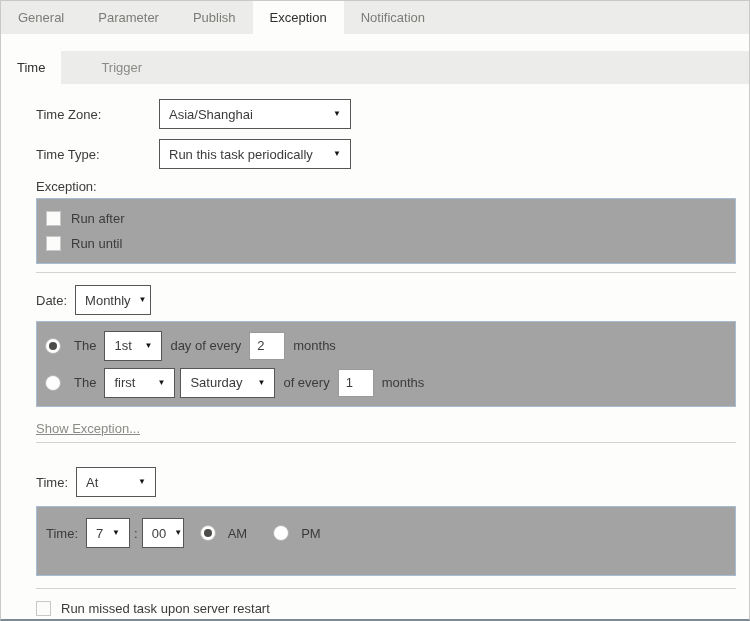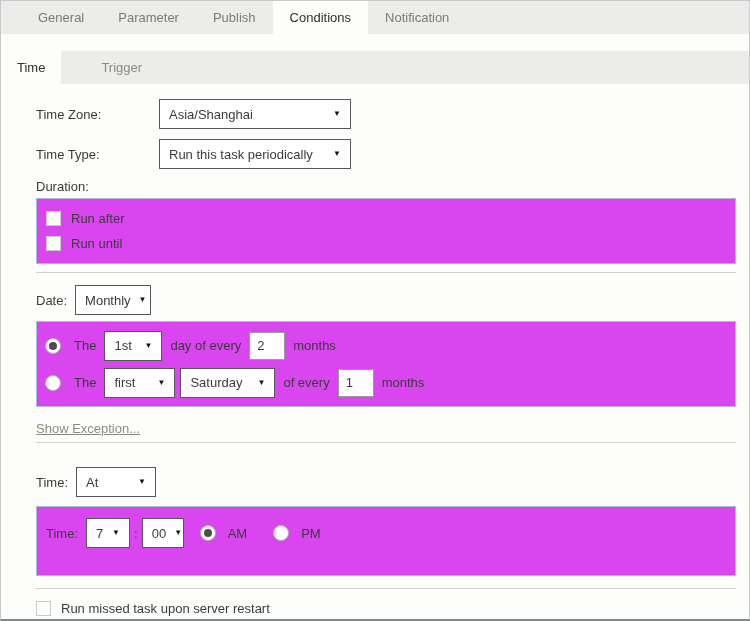--- a/index.html
+++ b/index.html
@@ -12,21 +12,21 @@
   }
   .page {
     width: 750px;
     height: 621px;
     border: 1px solid #c9c9c9;
     border-bottom: 2px solid #7e8a93;
     background: #fdfdfb;
     overflow: hidden;
   }
   
-  .tabbar { display:flex; background:#ececea; height:33px;padding-left:20px; }
+  .tabbar { display:flex; background:#ececea; height:33px; }
   .tab { padding:0 17px; line-height:33px; color:#7b7b78; cursor:pointer; white-space:nowrap; }
   .tab.active { background:#fdfdfb; color:#30302e; }
   .tab-gap { height:17px; background:#fdfdfb; }
   
   .subtabbar { display:flex; background:#ececea; height:33px;gap:24px; }
   .subtab { padding:0 16px; line-height:33px; color:#8a8a87; cursor:pointer; }
   .subtab.active { background:#fdfdfb; color:#30302e; }
 
   .content { padding:15px 13px 0 35px; }
   .row { display:flex; align-items:center; }
@@ -40,21 +40,21 @@
   }
   .select .val { flex:1; white-space:nowrap; }
   .select .caret { font-size:8px; color:#141414; margin-left:8px; line-height:1; }
 
   .tbox {
     border:1px solid #9a9a9a; background:#fff;
     height:28px; width:36px; padding:0 7px;
     display:inline-flex; align-items:center;
   }
 
-  .gbox { border:1px solid #a6bcd2; width:700px; background:#d946ef; }
+  .gbox { border:1px solid #a6bcd2; width:700px; background:#a3a3a3; }
   .sep { border:none; border-top:1px solid #d2d2d0; margin:0; width:700px; }
 
   .checkbox {
     width:15px; height:15px; flex:0 0 15px;
     border:1px solid #c8c8c6; background:#fcfcfa;
     display:inline-block; cursor:pointer;
   }
   .radio {
     width:16px; height:16px; flex:0 0 16px;
     border:1px solid #b3b3b1; border-radius:50%;
@@ -97,21 +97,21 @@
 </style>
 </head>
 <body>
 
 <div class="page">
 
   <div class="tabbar">
     <div class="tab">General</div>
     <div class="tab">Parameter</div>
     <div class="tab">Publish</div>
-    <div class="tab active">Conditions</div>
+    <div class="tab active">Exception</div>
     <div class="tab">Notification</div>
   </div>
 
   <div class="tab-gap"></div>
 
   <div class="subtabbar">
     <div class="subtab active">Time</div>
     <div class="subtab">Trigger</div>
   </div>
 
@@ -126,21 +126,21 @@
     </div>
 
     <div class="row mb10">
       <span class="lbl lbl-w">Time Type:</span>
       <div class="select w192">
         <span class="val">Run this task periodically</span>
         <span class="caret">▼</span>
       </div>
     </div>
 
-    <div class="lbl mb4">Duration:</div>
+    <div class="lbl mb4">Exception:</div>
     <div class="gbox dur-box mb8">
       <div class="chk-row">
         <span class="checkbox"></span>
         <span class="lbl">Run after</span>
       </div>
       <div class="chk-row">
         <span class="checkbox"></span>
         <span class="lbl">Run until</span>
       </div>
     </div>

